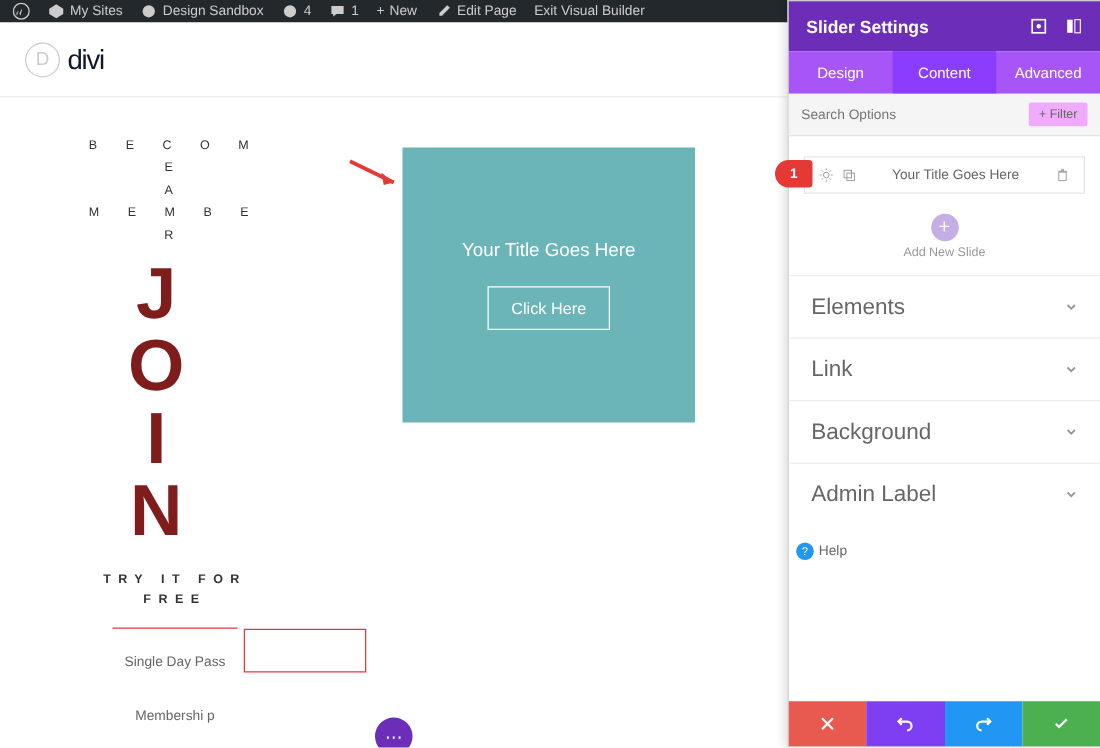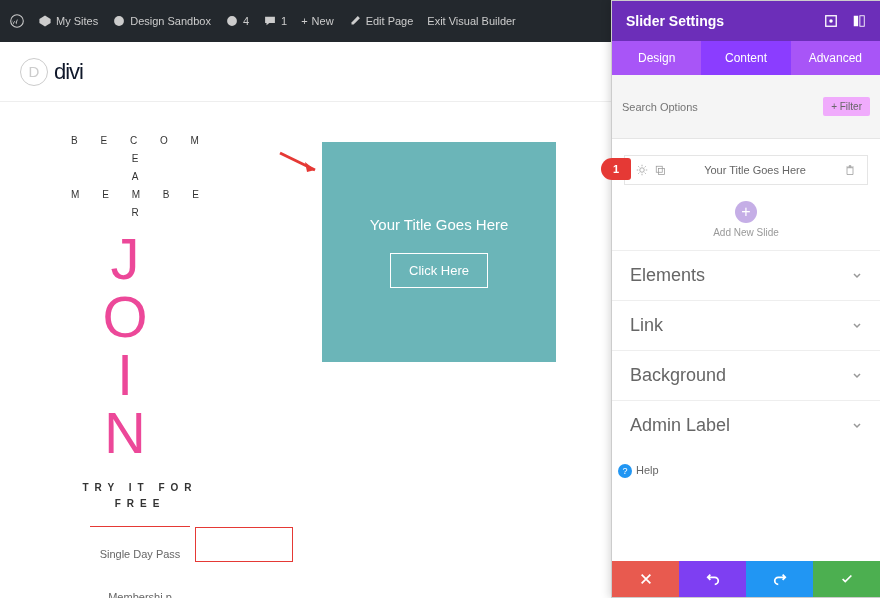--- a/index.html
+++ b/index.html
@@ -1,51 +1,51 @@
 <!DOCTYPE html>
 <html><head>
 <meta charset="utf-8">
 <style>
 *{margin:0;padding:0;box-sizing:border-box;font-family:-apple-system,BlinkMacSystemFont,"Segoe UI",Arial,sans-serif}
 body{width:880px;height:598px;overflow:hidden;position:relative;background:#fff}
-.adminbar{background:#23282d;color:#ccc;height:42px;display:flex;align-items:center;font-size:11px;padding:0 4px}
+.adminbar{background:#23282d;color:#ccc;height:18px;display:flex;align-items:center;font-size:11px;padding:0 4px}
 .adminbar .adleft{display:flex;align-items:center;gap:2px}
 .adminbar .aditem{padding:0 6px;display:flex;align-items:center;gap:4px;height:26px;cursor:pointer}
 .adminbar .adright{margin-left:auto;display:flex;align-items:center}
 .adminbar .badge{background:#e53935;color:#fff;width:14px;height:14px;border-radius:2px;font-size:9px;display:flex;align-items:center;justify-content:center}
 .adminbar svg{width:14px;height:14px;fill:#ccc}
 .page{position:relative;height:572px;background:#fff}
 .header{height:60px;border-bottom:1px solid #eee;display:flex;align-items:center;padding:0 20px}
 .logo{display:flex;align-items:center;gap:6px;color:#999}
 .logo .circ{width:28px;height:28px;border:1.5px solid #ccc;border-radius:50%;display:flex;align-items:center;justify-content:center;font-size:15px;color:#ccc}
 .logo .txt{font-size:22px;color:#0f172a;letter-spacing:-1px}
 .nav{margin-left:auto;display:flex;gap:22px;font-size:12px;color:#666}
 .nav span{cursor:pointer}
 .content{display:flex;padding:30px 0 0 60px}
 .left{width:160px;text-align:center}
 .become{font-size:10px;letter-spacing:10px;color:#333;line-height:1.8}
-.join{font-size:58px;letter-spacing:30px;color:#ec4899;line-height:1;margin:8px 0;font-weight:400}
+.join{font-size:58px;letter-spacing:30px;color:#7f1d1d;line-height:1;margin:8px 0;font-weight:700}
 .tryit{font-size:10px;letter-spacing:6px;color:#333;line-height:1.6;margin-top:18px;font-weight:700}
 .redline{width:100px;height:1px;background:#e53935;margin:14px auto 20px}
 .pricelist div{font-size:11px;color:#666;margin:10px 0;line-height:1.4}
 .redbox{position:absolute;left:195px;top:485px;width:98px;height:35px;border:1px solid #e53935}
 .slider{position:absolute;left:322px;top:100px;width:234px;height:220px;background:#6bb5b8;color:#fff;display:flex;flex-direction:column;align-items:center;justify-content:center;padding:16px;text-align:center}
 .slider h3{font-size:15px;font-weight:500;margin-bottom:8px}
 .slider p{font-size:10px;line-height:1.5;opacity:.95}
 .slider .btn{border:1.5px solid #fff;padding:9px 18px;font-size:13px;margin-top:12px;cursor:pointer}
 .arrow{position:absolute;left:275px;top:106px;color:#e53935}
 .fab{position:absolute;left:300px;top:556px;width:30px;height:30px;background:#6c2eb9;border-radius:50%;color:#fff;display:flex;align-items:center;justify-content:center;font-size:14px;cursor:pointer}
-.panel{position:absolute;right:0;top:0;width:269px;height:598px;background:#fff;box-shadow:-2px 0 8px rgba(0,0,0,.15);border:1px solid #ccc;border-right:none;display:flex;flex-direction:column}
+.panel{position:absolute;right:0;top:0;width:250px;height:598px;background:#fff;box-shadow:-2px 0 8px rgba(0,0,0,.15);border:1px solid #ccc;border-right:none;display:flex;flex-direction:column}
 .panel-head{background:#6c2eb9;color:#fff;padding:12px 14px;display:flex;align-items:center;font-size:14px;font-weight:600}
 .panel-head .icons{margin-left:auto;display:flex;gap:14px}
 .panel-head svg{width:14px;height:14px;fill:#fff;cursor:pointer}
 .panel-tabs{background:#a855f7;display:flex;font-size:12px}
 .panel-tabs .tab{flex:1;text-align:center;padding:10px 0;color:#fff;cursor:pointer}
 .panel-tabs .tab.active{background:#8b3dff}
-.search{background:#f5f5f5;display:flex;align-items:center;padding:22px 10px;border-bottom:1px solid #e5e5e5}
+.search{background:#f5f5f5;display:flex;align-items:center;padding:7px 10px;border-bottom:1px solid #e5e5e5}
 .search input{border:none;background:transparent;font-size:11px;flex:1;outline:none;color:#999}
 .search .filter{background:#f0abfc;padding:4px 8px;font-size:10px;color:#666;cursor:pointer;border-radius:2px}
 .slide-item{margin:16px 12px 10px;border:1px solid #e5e5e5;background:#fff;display:flex;align-items:center;padding:8px;font-size:11px;position:relative}
 .slide-item .slidelabel{flex:1;text-align:center;color:#666}
 .slide-item svg{width:12px;height:12px;fill:#999;cursor:pointer;margin:0 3px}
 .callout{position:absolute;left:-24px;top:2px;width:30px;height:22px;background:#e53935;border-radius:11px 3px 3px 11px;color:#fff;font-size:11px;display:flex;align-items:center;justify-content:center;font-weight:bold}
 .addslide{text-align:center;margin:6px 0 12px}
 .addslide .plus{width:22px;height:22px;background:#c5aee6;border-radius:50%;color:#fff;font-size:16px;display:inline-flex;align-items:center;justify-content:center;margin-bottom:4px;cursor:pointer}
 .addslide .label{font-size:10px;color:#999}
 .sect{border-top:1px solid #eee;padding:14px 18px;display:flex;align-items:center;font-size:18px;color:#666;cursor:pointer}

